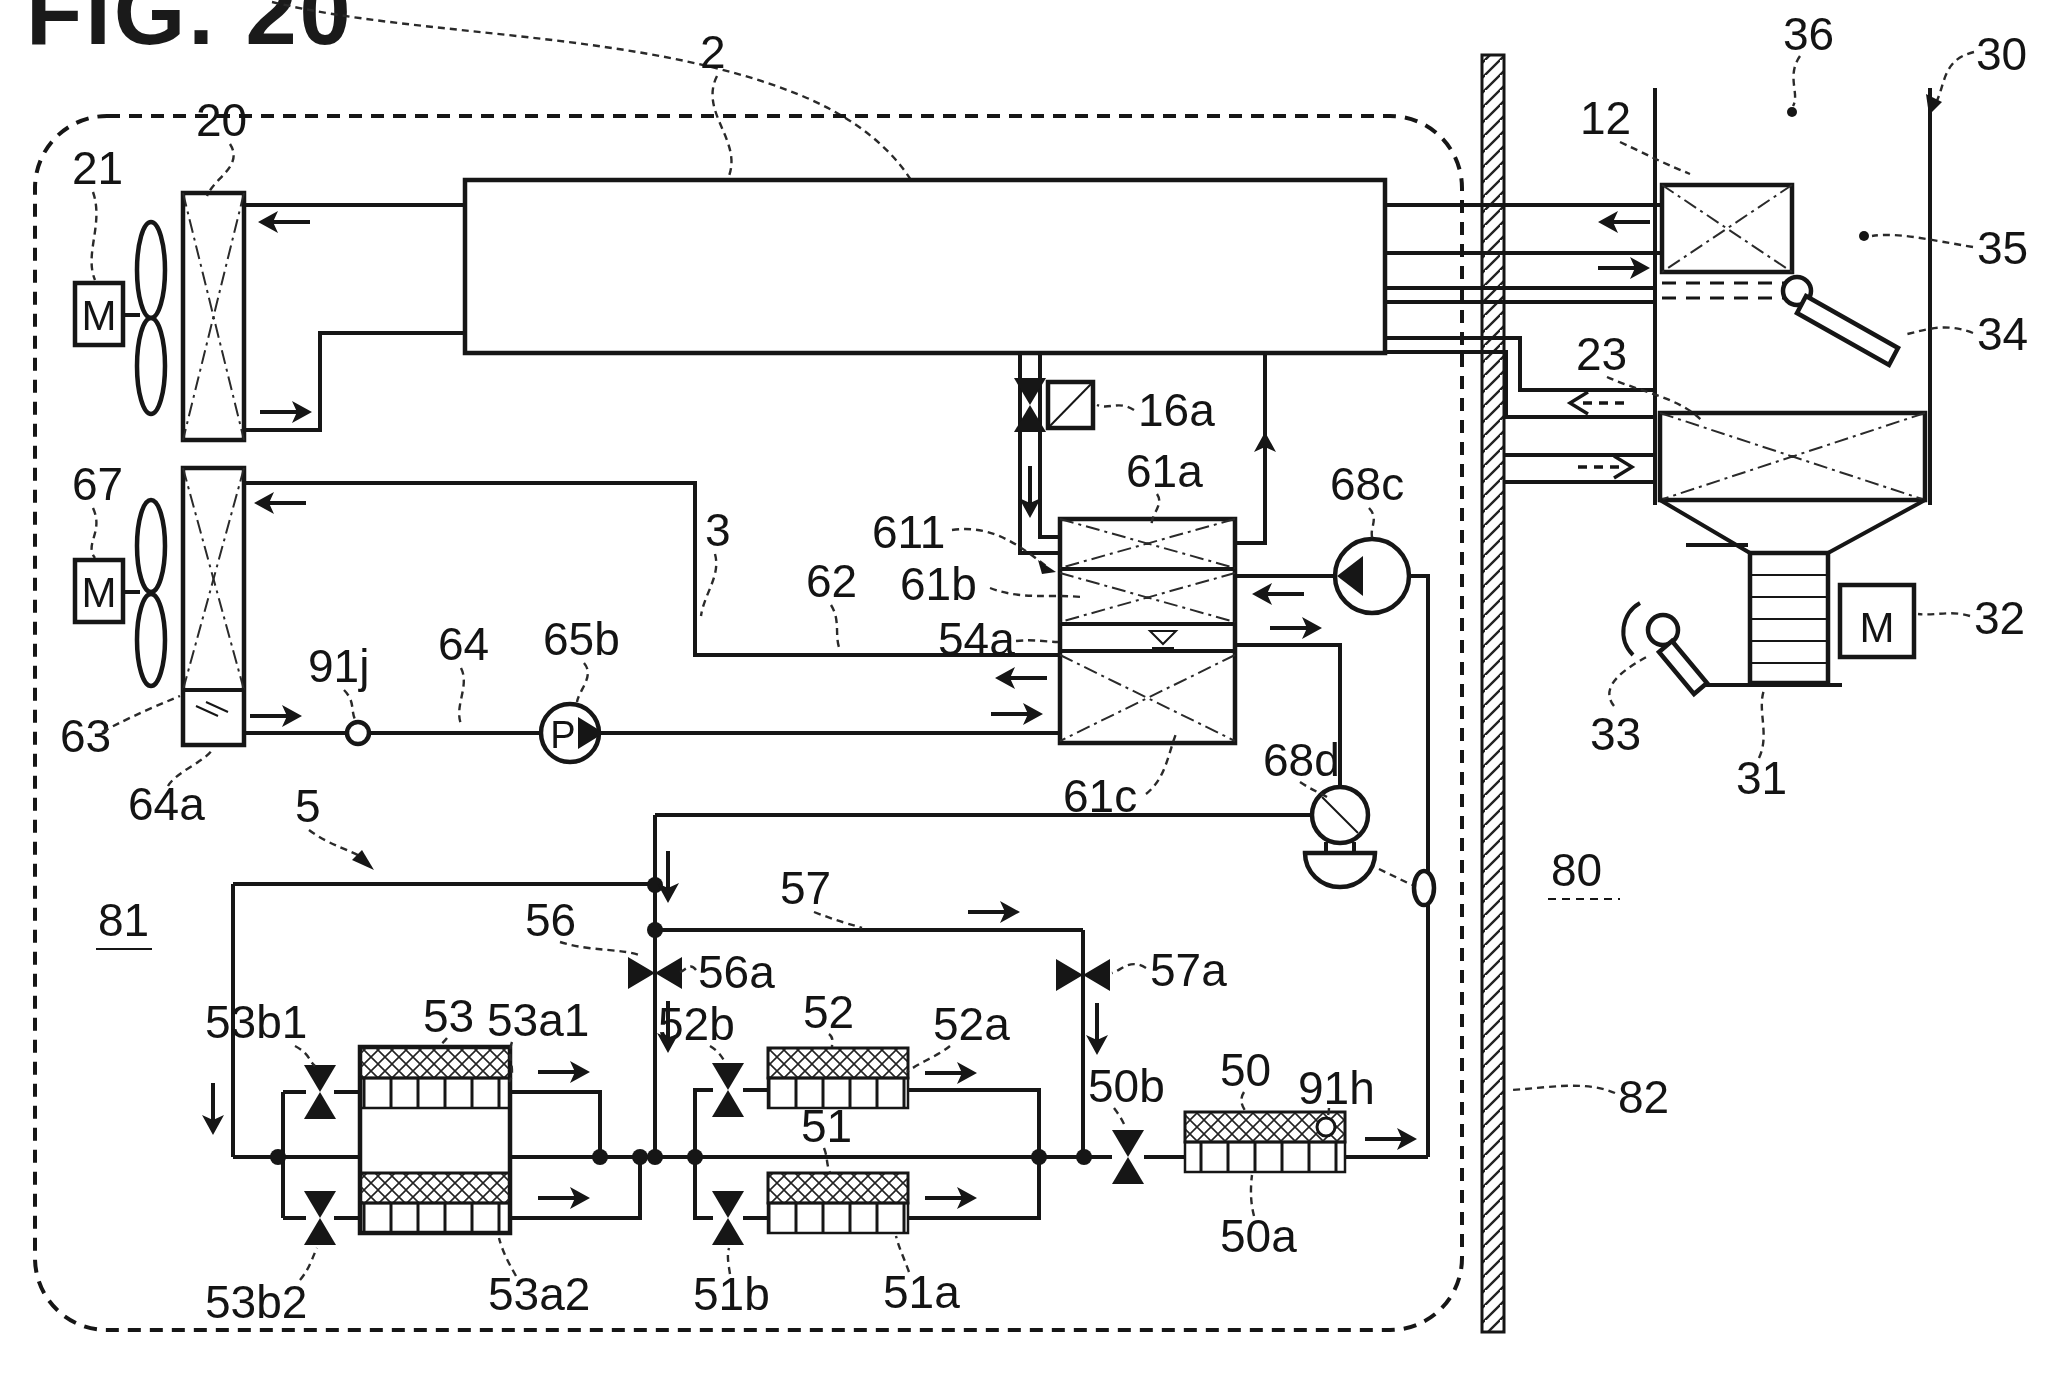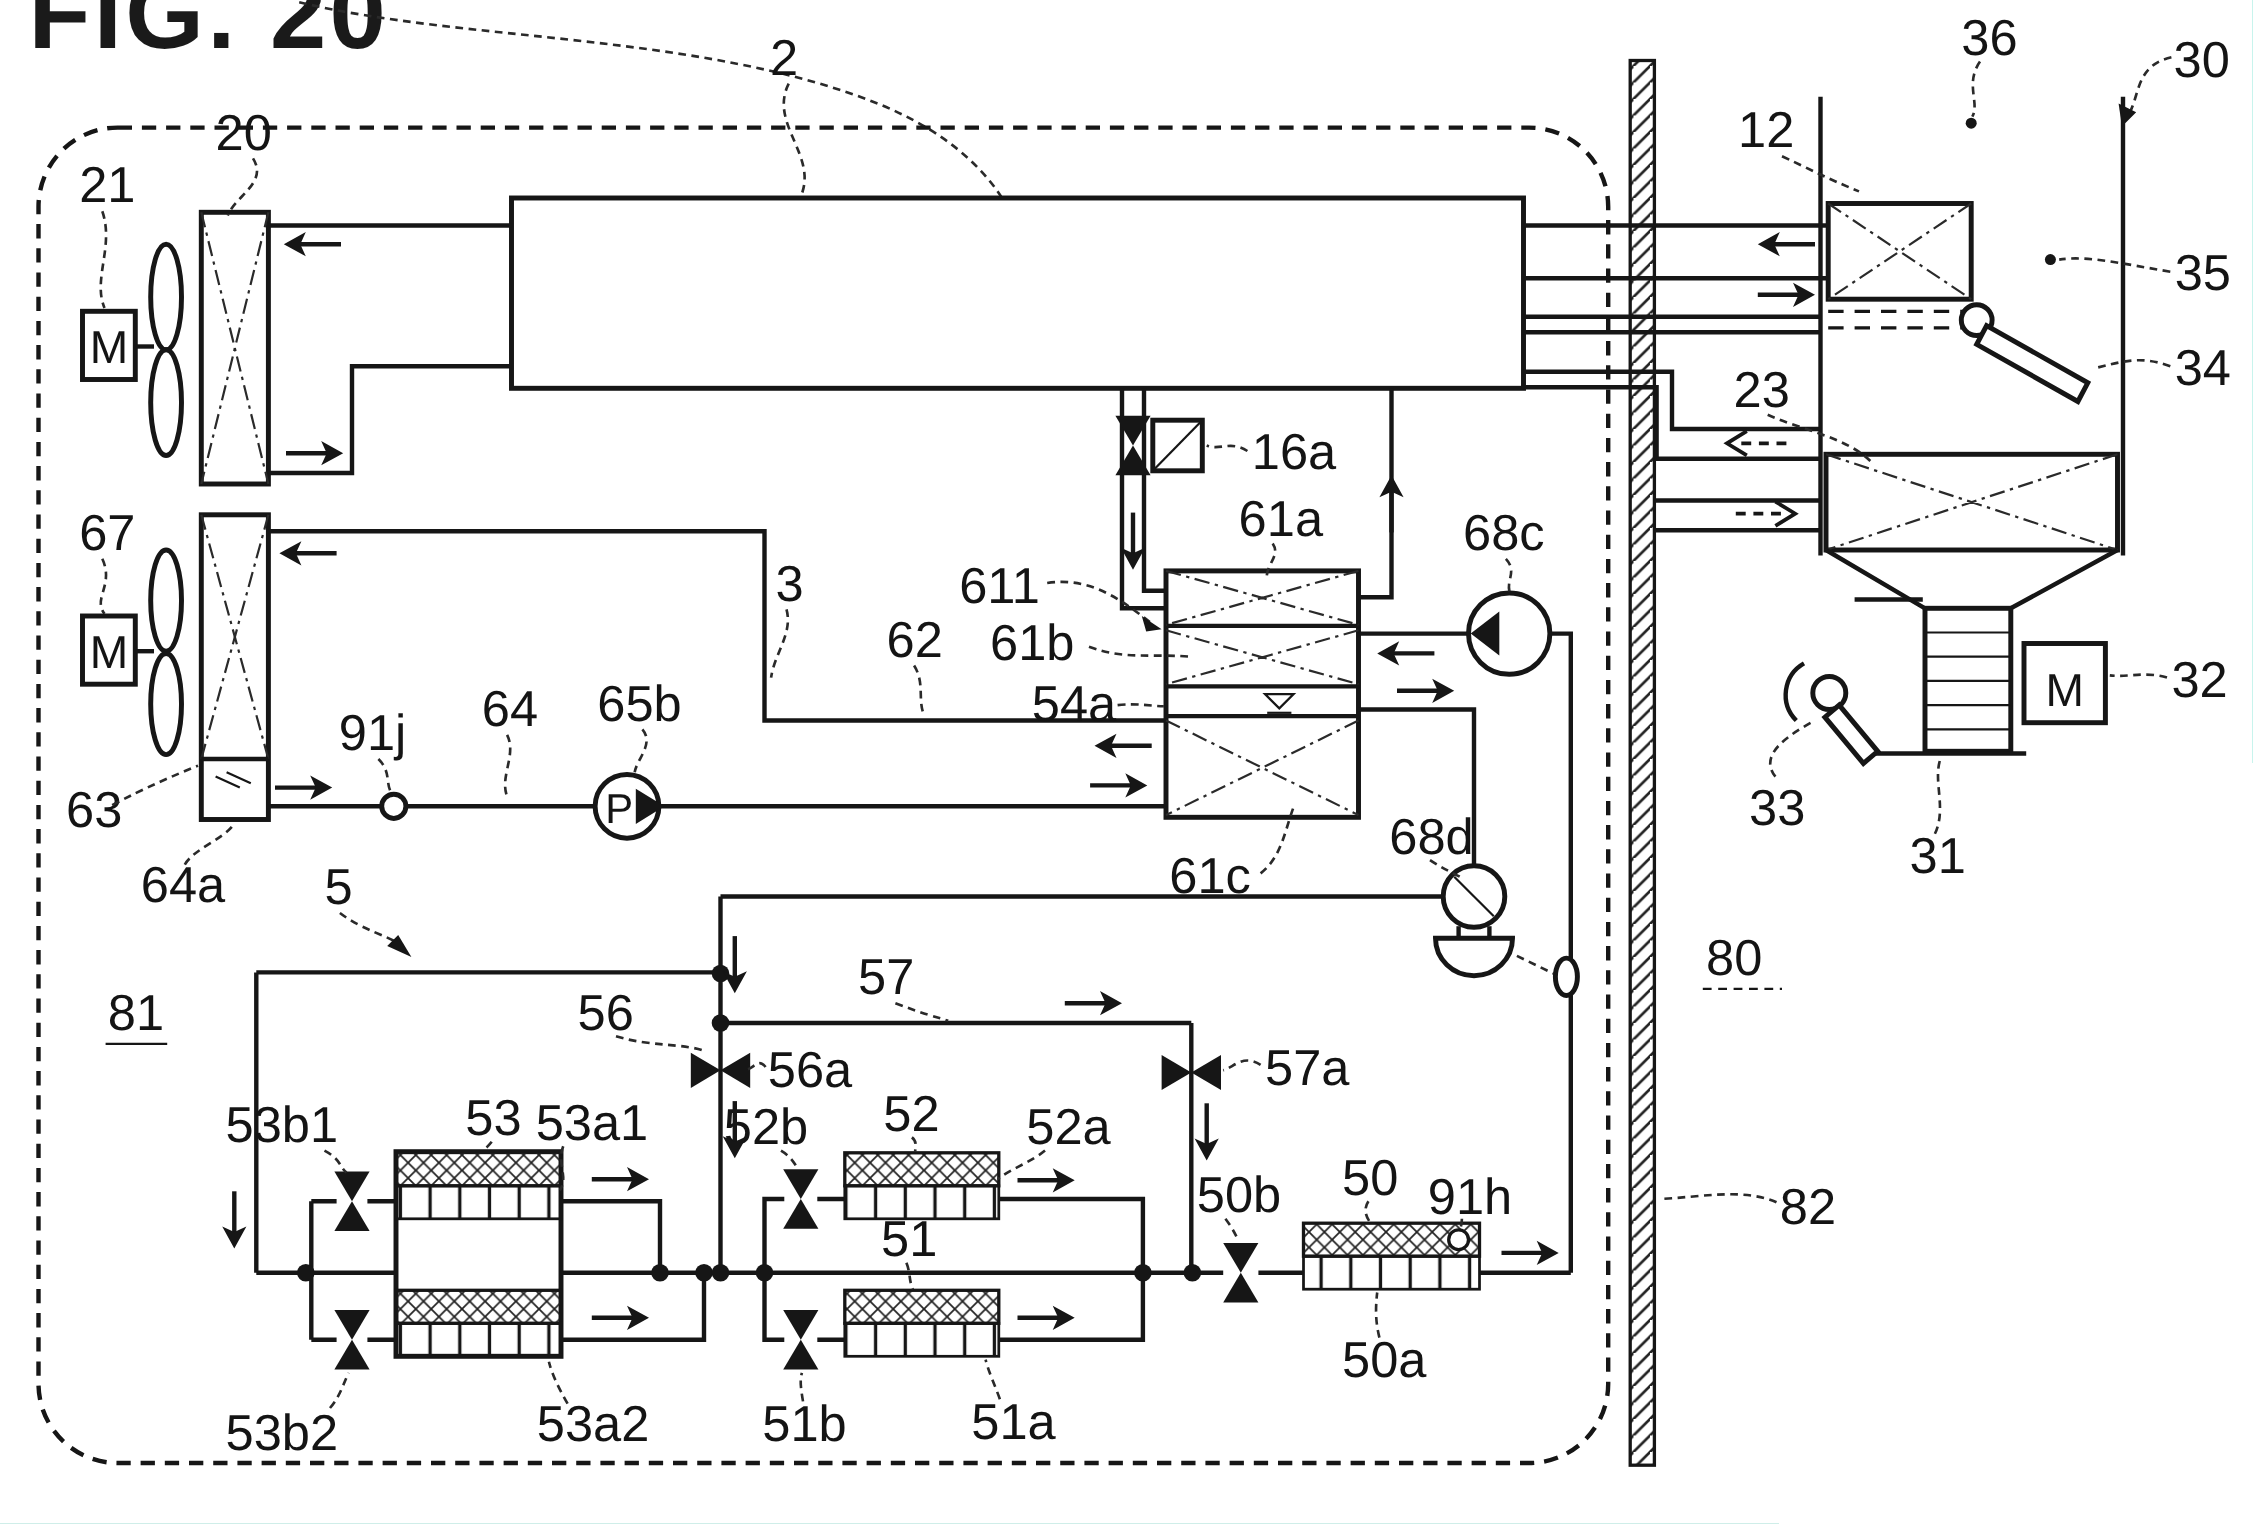--- a/index.html
+++ b/index.html
@@ -1,16 +1,16 @@
 <!DOCTYPE html>
 <html><head>
 <meta charset="utf-8">
 <style>
   html,body{margin:0;padding:0;background:#e8e8e8;}
-  .page{width:2048px;height:1385px;background:#5eead4;position:relative;overflow:hidden;}
+  .page{width:2048px;height:1385px;background:#b91c1c;position:relative;overflow:hidden;}
   svg{display:block;}
   .lbl{font-family:"Liberation Sans",sans-serif;font-size:46px;fill:#141414;}
   .glyph{font-family:"Liberation Sans",sans-serif;font-size:42px;fill:#141414;text-anchor:middle;}
   .title{font-family:"Liberation Sans",sans-serif;font-size:92px;font-weight:bold;letter-spacing:3px;fill:#1a1a1a;}
   .pipe{stroke:#161616;stroke-width:4;fill:none;}
   .box{stroke:#161616;stroke-width:4.5;fill:#ffffff;}
   .xline{stroke:#2a2a2a;stroke-width:2;fill:none;stroke-dasharray:14 5 3 5;}
   .leader{stroke:#2a2a2a;stroke-width:2.4;fill:none;stroke-dasharray:7 5;}
   .dashline{stroke:#161616;stroke-width:3;fill:none;stroke-dasharray:14 10;}
   .thin{stroke:#161616;stroke-width:2;fill:none;}

